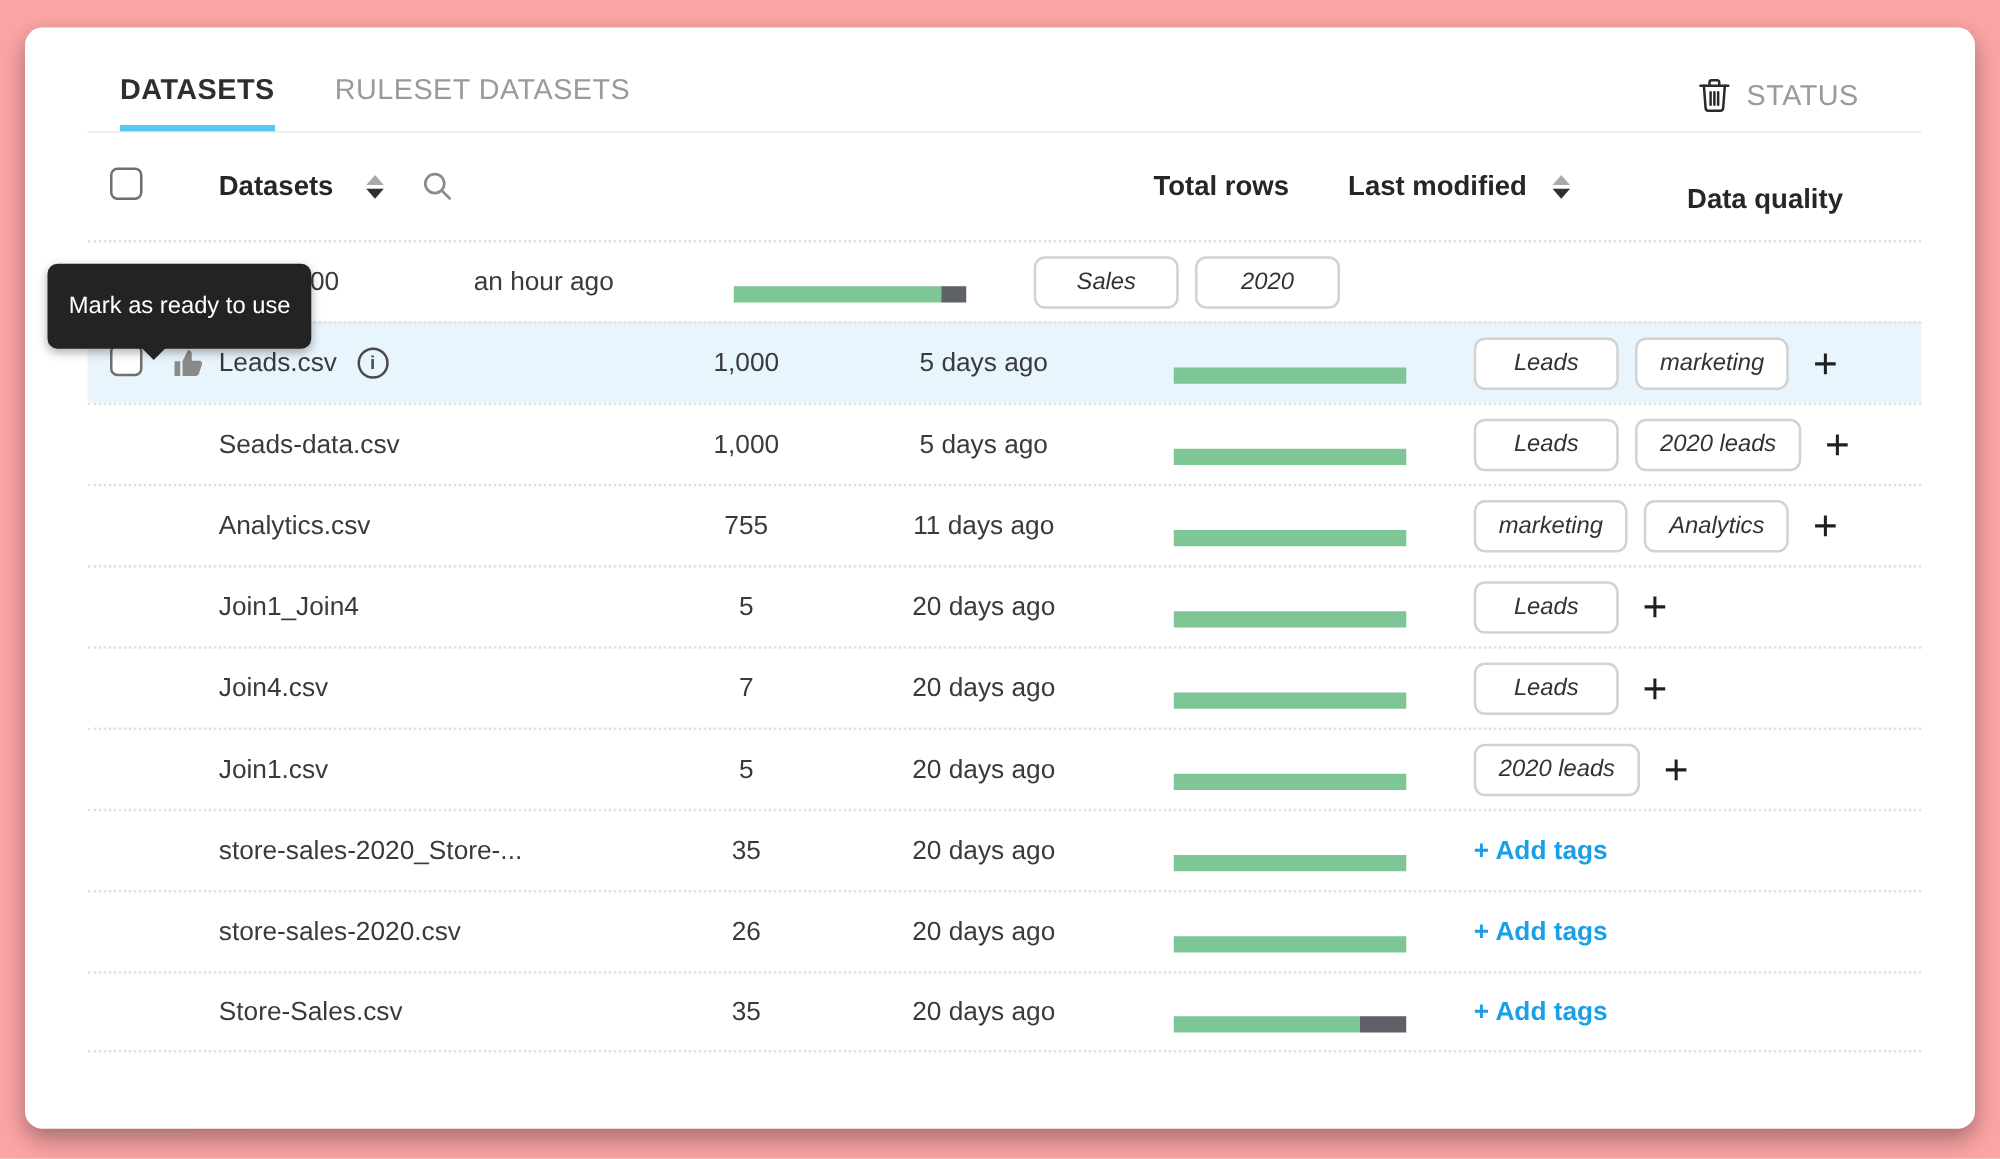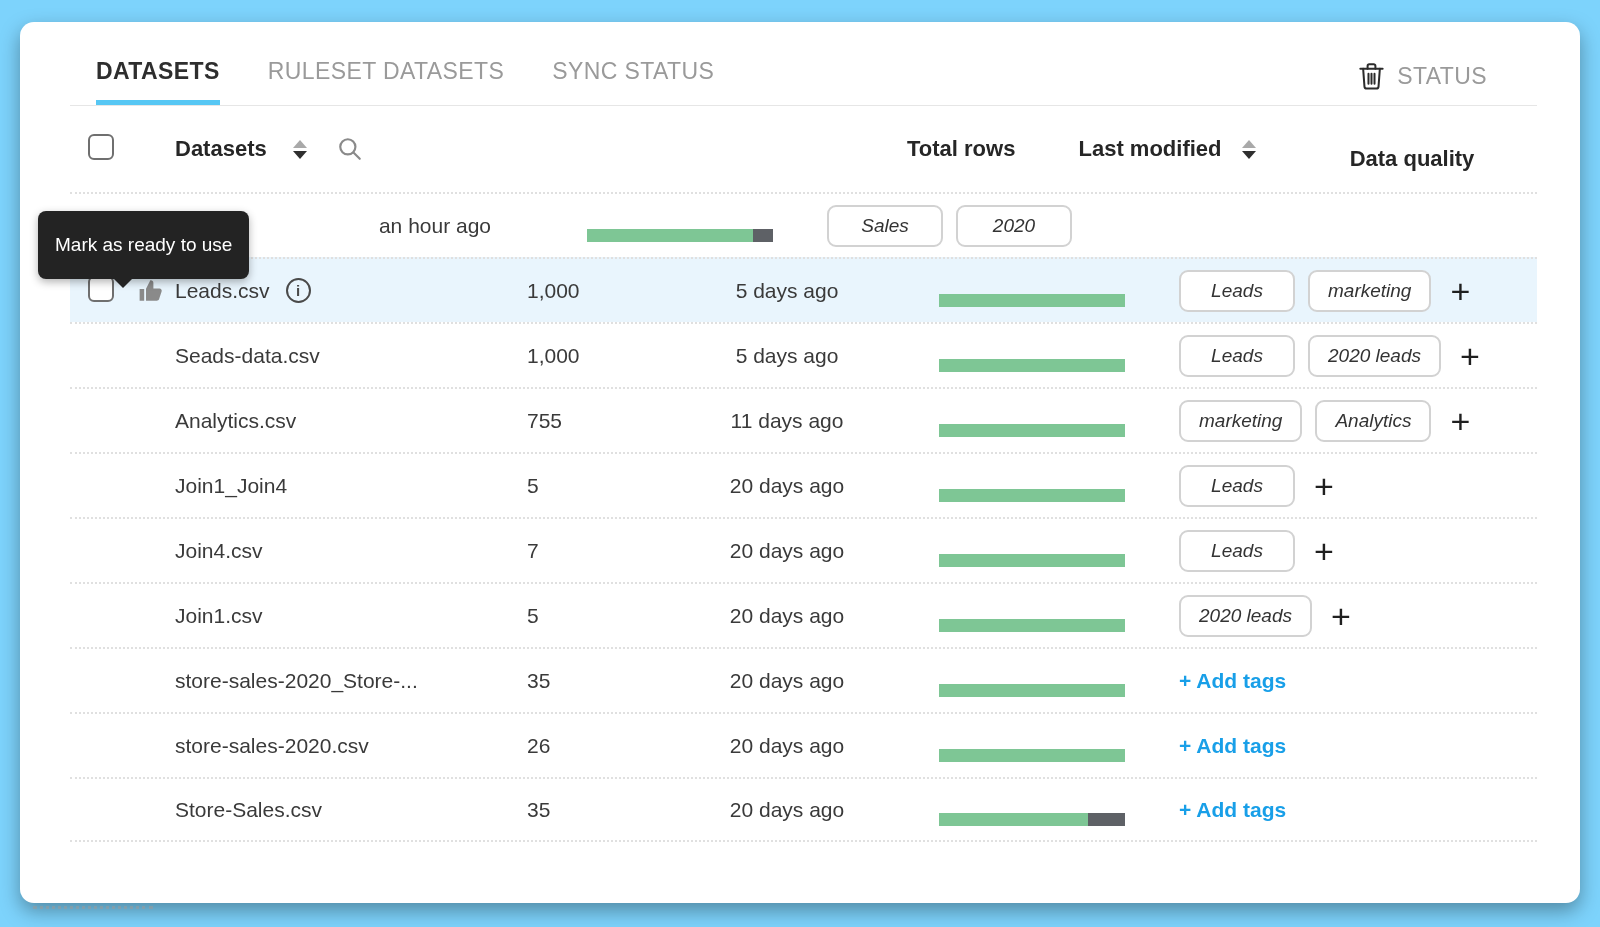--- a/index.html
+++ b/index.html
@@ -1,17 +1,17 @@
 <!DOCTYPE html>
 <html><head>
 <meta charset="utf-8">
 <style>
   * { margin:0; padding:0; box-sizing:border-box; }
   html,body { width:1600px; height:927px; font-family:"Liberation Sans", sans-serif; }
-  .frame { position:relative; width:1600px; height:927px; background:#7dd3fc; overflow:hidden; }
+  .frame { position:relative; width:1600px; height:927px; background:#fca5a5; overflow:hidden; }
   .card { position:absolute; left:20px; top:22px; width:1560px; height:881px; background:#ffffff;
           border-radius:14px; box-shadow:0 8px 20px rgba(0,0,0,.35); }
 
   
   .tabbar { display:flex; justify-content:space-between; align-items:flex-end;
             margin:0 43px 0 50px; padding-top:36px; border-bottom:1px solid #e6e6e6; }
   .tabs { display:flex; gap:48px; margin-left:26px; }
   .tab { font-size:23px; letter-spacing:.4px; color:#9a9a9a; font-weight:500;
          padding-bottom:15px; border-bottom:5px solid transparent; cursor:pointer; white-space:nowrap; }
   .tab.active { color:#2e2e2e; font-weight:600; border-bottom-color:#57c7f4; }
@@ -21,21 +21,21 @@
 
   
   .thead, .row { display:flex; align-items:center; margin:0 43px 0 50px; padding-left:18px; padding-right:0; }
   .thead { height:86px; }
   .row { height:65px; border-top:2px dotted #e0e0e0; }
   .row:last-child { border-bottom:2px dotted #e0e0e0; }
   .row.hl { background:#e9f5fd; }
   .col-check { width:50px; }
   .col-thumb { width:37px; display:flex; align-items:center; }
   .col-name  { flex:1; display:flex; align-items:center; gap:16px; min-width:0; }
-  .col-rows  { width:140px; text-align:left; }
+  .col-rows  { width:140px; text-align:center; }
   .col-mod   { width:240px; text-align:center; display:flex; justify-content:center; align-items:center; gap:10px; }
   .col-quality { width:250px; display:flex; justify-content:center;margin-top:20px; }
   .col-tags  { width:380px; display:flex; align-items:center; gap:13px; padding-left:22px; }
 
   .h { font-size:22px; font-weight:700; color:#262626; }
   .checkbox { display:inline-block; width:26px; height:26px; border:2px solid #6f6f6f;
               border-radius:6px; background:#fff; cursor:pointer; }
   .sort { display:inline-flex; flex-direction:column; gap:3px; margin-left:10px; cursor:pointer; }
   .sort i { display:block; width:0; height:0; border-left:7px solid transparent; border-right:7px solid transparent; }
   .sort .up { border-bottom:8px solid #a9a9a9; }
@@ -75,21 +75,20 @@
 </head>
 <body>
 
 <div class="frame">
   <div class="card">
 
     <div class="tabbar">
       <div class="tabs">
         <div class="tab active">DATASETS</div>
         <div class="tab">RULESET DATASETS</div>
-        <div class="tab">SYNC STATUS</div>
       </div>
       <div class="trash">
         <svg viewBox="0 0 24 26" fill="none" stroke="#2b2b2b" stroke-width="1.8" stroke-linecap="round">
           <path d="M2 6h20"></path>
           <path d="M8.5 6V3.5a1.5 1.5 0 0 1 1.5-1.5h4a1.5 1.5 0 0 1 1.5 1.5V6"></path>
           <path d="M4.5 6l1.2 16a2 2 0 0 0 2 1.8h8.6a2 2 0 0 0 2-1.8L19.5 6"></path>
           <path d="M9.3 10.5v9M12 10.5v9M14.7 10.5v9"></path>
         </svg>
         <span>STATUS</span>
       </div>

